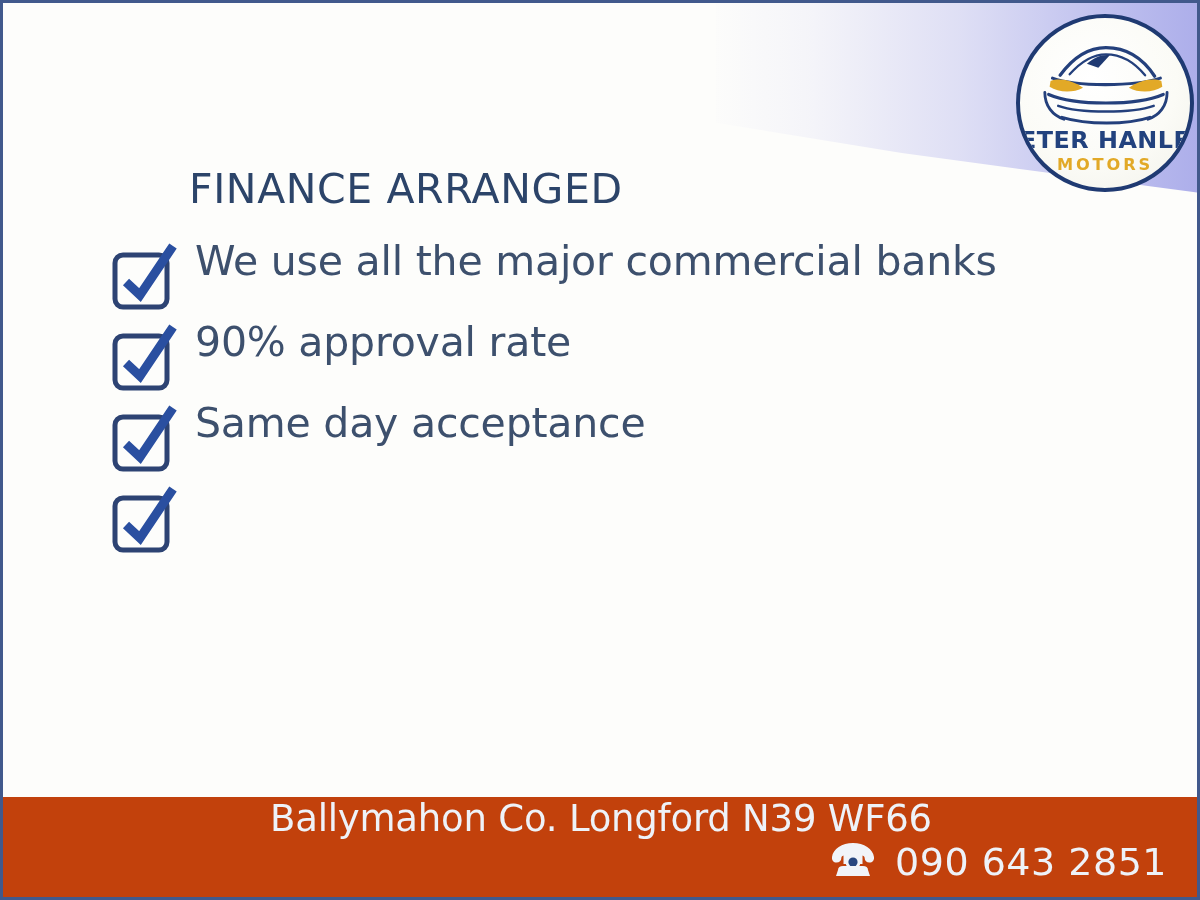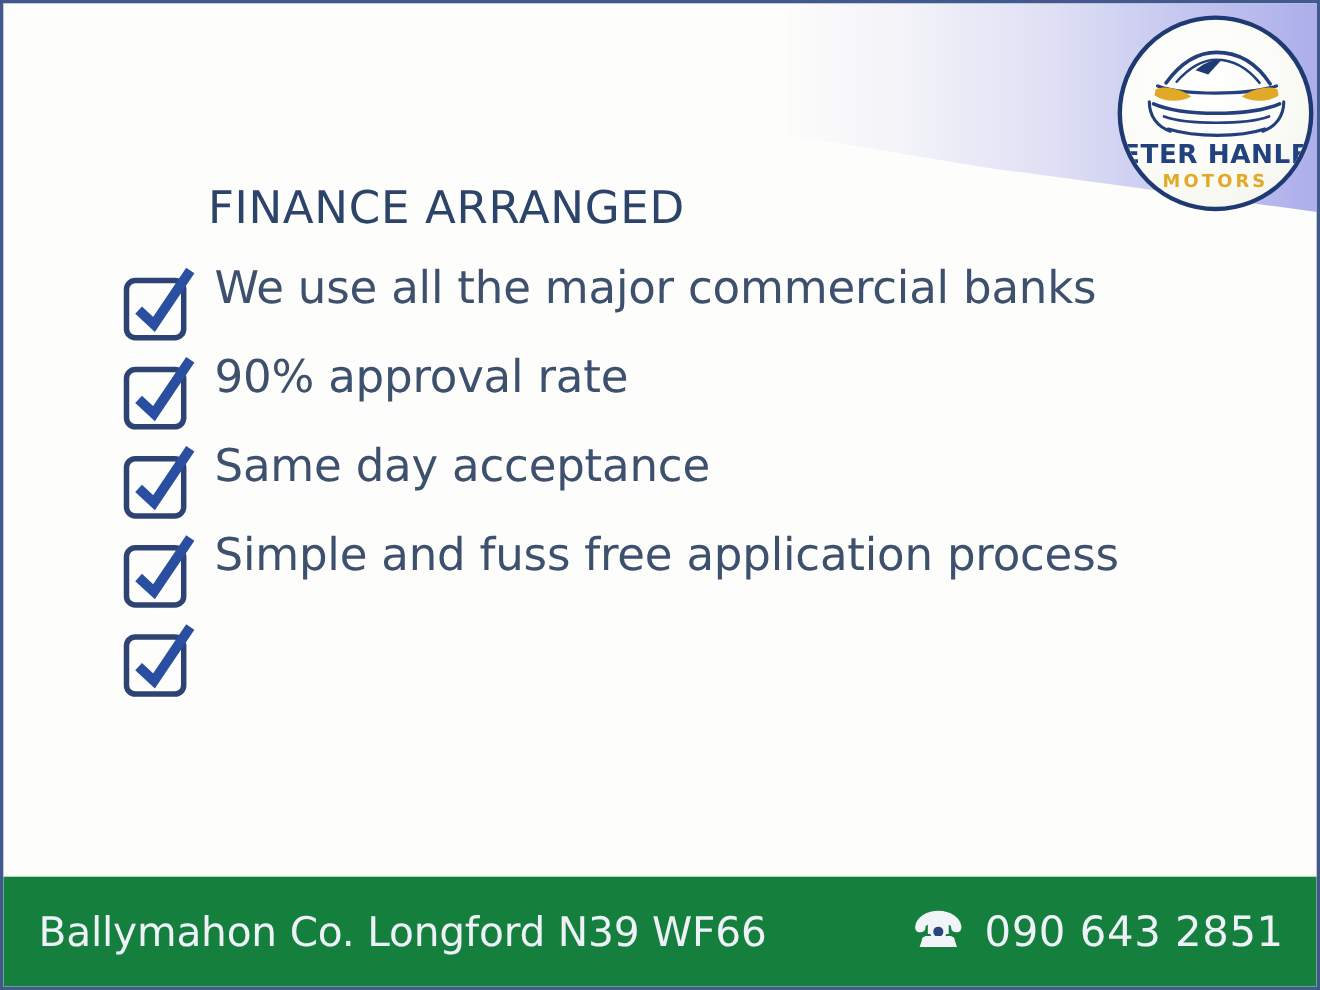--- a/index.html
+++ b/index.html
@@ -100,25 +100,26 @@
     padding-bottom: 3px;
   }
 
   
   .footer {
     position: absolute;
     left: 0;
     right: 0;
     bottom: 0;
     height: 100px;
-    background: #15803d;
+    background: #c2410c;
     display: flex;
     align-items: center;
     padding: 0 30px 0 32px;
     box-sizing: border-box;
+    flex-direction: column;
   }
   .footer-address {
     font-family: "DejaVu Sans", "Liberation Sans", sans-serif;
     font-size: 37px;
     color: #eef2f8;
     letter-spacing: -0.2px;
     white-space: nowrap;
   }
   .footer-right {
     margin-left: auto;
@@ -198,29 +199,20 @@
     <div class="row">
       <span class="cbox">
         <svg viewBox="0 0 70 70" xmlns="http://www.w3.org/2000/svg" aria-hidden="true">
           <rect x="6" y="14" width="52" height="52" rx="8" ry="8" fill="none" stroke="#2d4373" stroke-width="5"></rect>
           <path d="M17 41 L31 54 L64 5" fill="none" stroke="#2a4fa0" stroke-width="9" stroke-linecap="butt" stroke-linejoin="miter"></path>
         </svg>
       </span>
       <span class="row-text">Same day acceptance</span>
     </div>
 
-    <div class="row">
-      <span class="cbox">
-        <svg viewBox="0 0 70 70" xmlns="http://www.w3.org/2000/svg" aria-hidden="true">
-          <rect x="6" y="14" width="52" height="52" rx="8" ry="8" fill="none" stroke="#2d4373" stroke-width="5"></rect>
-          <path d="M17 41 L31 54 L64 5" fill="none" stroke="#2a4fa0" stroke-width="9" stroke-linecap="butt" stroke-linejoin="miter"></path>
-        </svg>
-      </span>
-      <span class="row-text">Simple and fuss free application process</span>
-    </div>
 
 
     <div class="row">
       <span class="cbox">
         <svg viewBox="0 0 70 70" xmlns="http://www.w3.org/2000/svg" aria-hidden="true">
           <rect x="6" y="14" width="52" height="52" rx="8" ry="8" fill="none" stroke="#2d4373" stroke-width="5"></rect>
           <path d="M17 41 L31 54 L64 5" fill="none" stroke="#2a4fa0" stroke-width="9" stroke-linecap="butt" stroke-linejoin="miter"></path>
         </svg>
       </span>
     </div>

